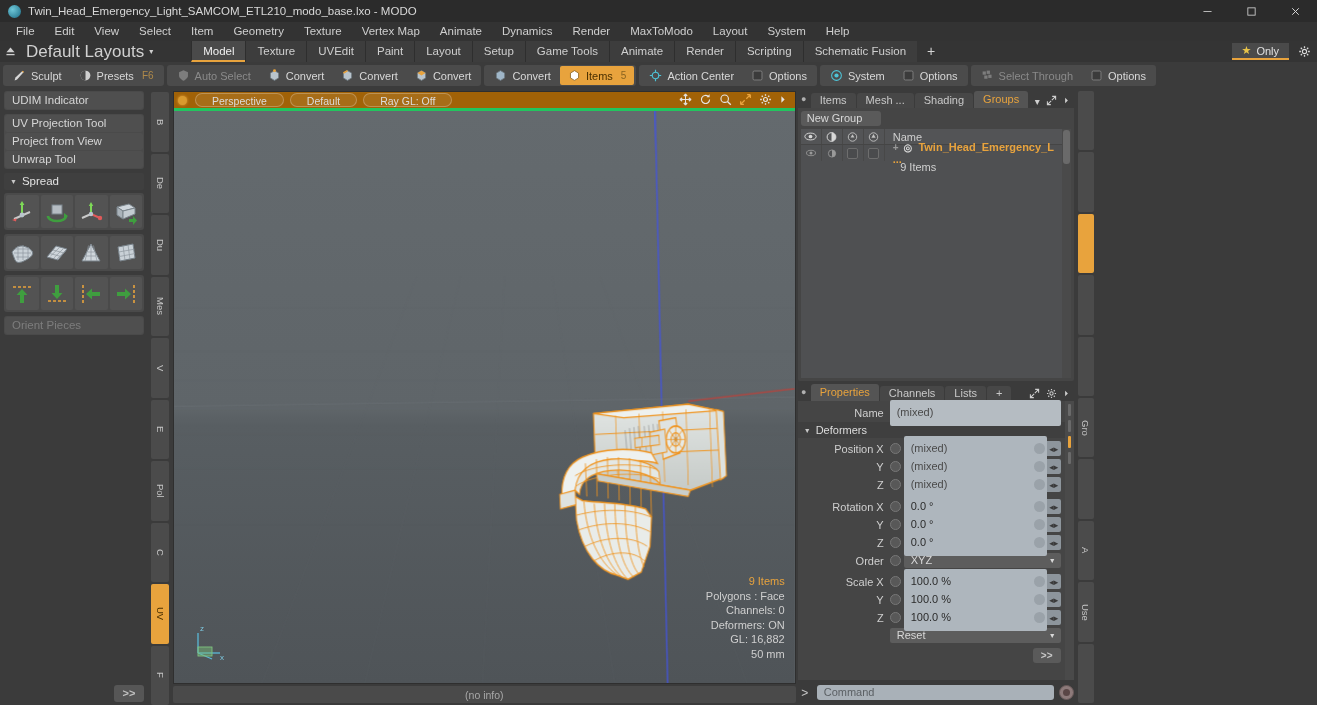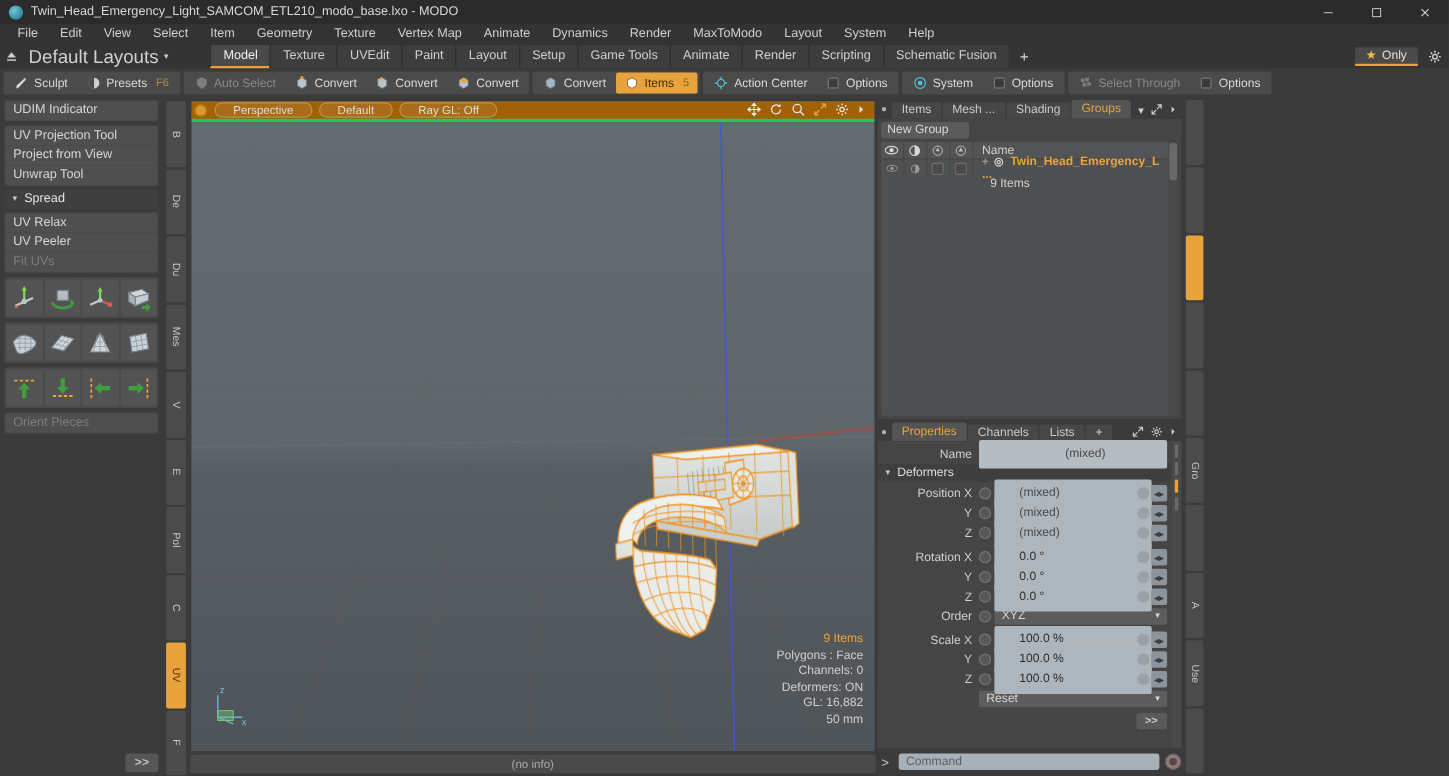--- a/index.html
+++ b/index.html
@@ -153,22 +153,22 @@
   
   .prop-body { background:#454545; flex:1 1 auto; display:flex;
                flex-direction:column; min-height:0; padding-top:3px; }
   .prow { display:flex; align-items:center; height:17px; margin-bottom:1px;
           padding-right:4px; }
   .plabel { width:92px; text-align:right; font-size:11px; color:#cfcfcf;
             padding-right:6px; flex:0 0 92px; }
   .pradio { width:11px; height:11px; border-radius:50%; background:#585858;
             border:1px solid #777; flex:0 0 11px; margin-right:3px; }
   .pfield { flex:1 1 auto; height:26px; background:#aeb6bd; border-radius:2px;
-            font-size:11px; color:#2b2b2b; padding-left:23px; line-height:15px;
-            display:flex; align-items:center; position:relative; min-width:0;justify-content:center;}
+            font-size:11px; color:#2b2b2b; padding-left:7px; line-height:15px;
+            display:flex; align-items:center; position:relative; min-width:0;}
   .pfield.name { background:#b5bcc2; }
   .pfield .dimv { color:#4a4a4a; }
   .pfield .knob { margin-left:auto; width:11px; height:11px; border-radius:50%;
                   background:#9aa2a9; margin-right:2px; flex:0 0 11px;}
   .parrows { width:14px; height:15px; background:#8d959c; border-radius:0 2px 2px 0;
              display:flex; align-items:center; justify-content:center;
              flex:0 0 14px; color:#3a3a3a; font-size:9px; }
   .psec { height:16px; background:#3f3f3f; font-size:11px; color:#ddd;
           display:flex; align-items:center; gap:5px; padding-left:6px;
           margin-bottom:2px; }
@@ -413,25 +413,20 @@
         <div class="lrow">UDIM Indicator</div>
       </div>
       <div class="lgroup">
         <div class="lrow">UV Projection Tool</div>
         <div class="lrow">Project from View</div>
         <div class="lrow">Unwrap Tool</div>
       </div>
       <div class="lhead">
         <span class="tri">▼</span>
         <span>Spread</span>
-      </div>
-      <div class="lgroup">
-        <div class="lrow">UV Relax</div>
-        <div class="lrow">UV Peeler</div>
-        <div class="lrow dim">Fit UVs</div>
       </div>
 
       <div class="icogrid">
         <div class="icocell">
           <svg width="26" height="26" viewBox="0 0 26 26">
               <path d="M13 4 V16" stroke="#7ed957" stroke-width="2"></path>
               <path d="M13 2 l-2.4 4 h4.8z" fill="#7ed957"></path>
               <path d="M5 20 L21 13" stroke="#c9c9c9" stroke-width="2"></path>
               <path d="M3 21 l4.6-1.8 -0.6 3.2z" fill="#e05a5a"></path>
               <circle cx="13" cy="16" r="2.4" fill="#b9c4cc"></circle>

